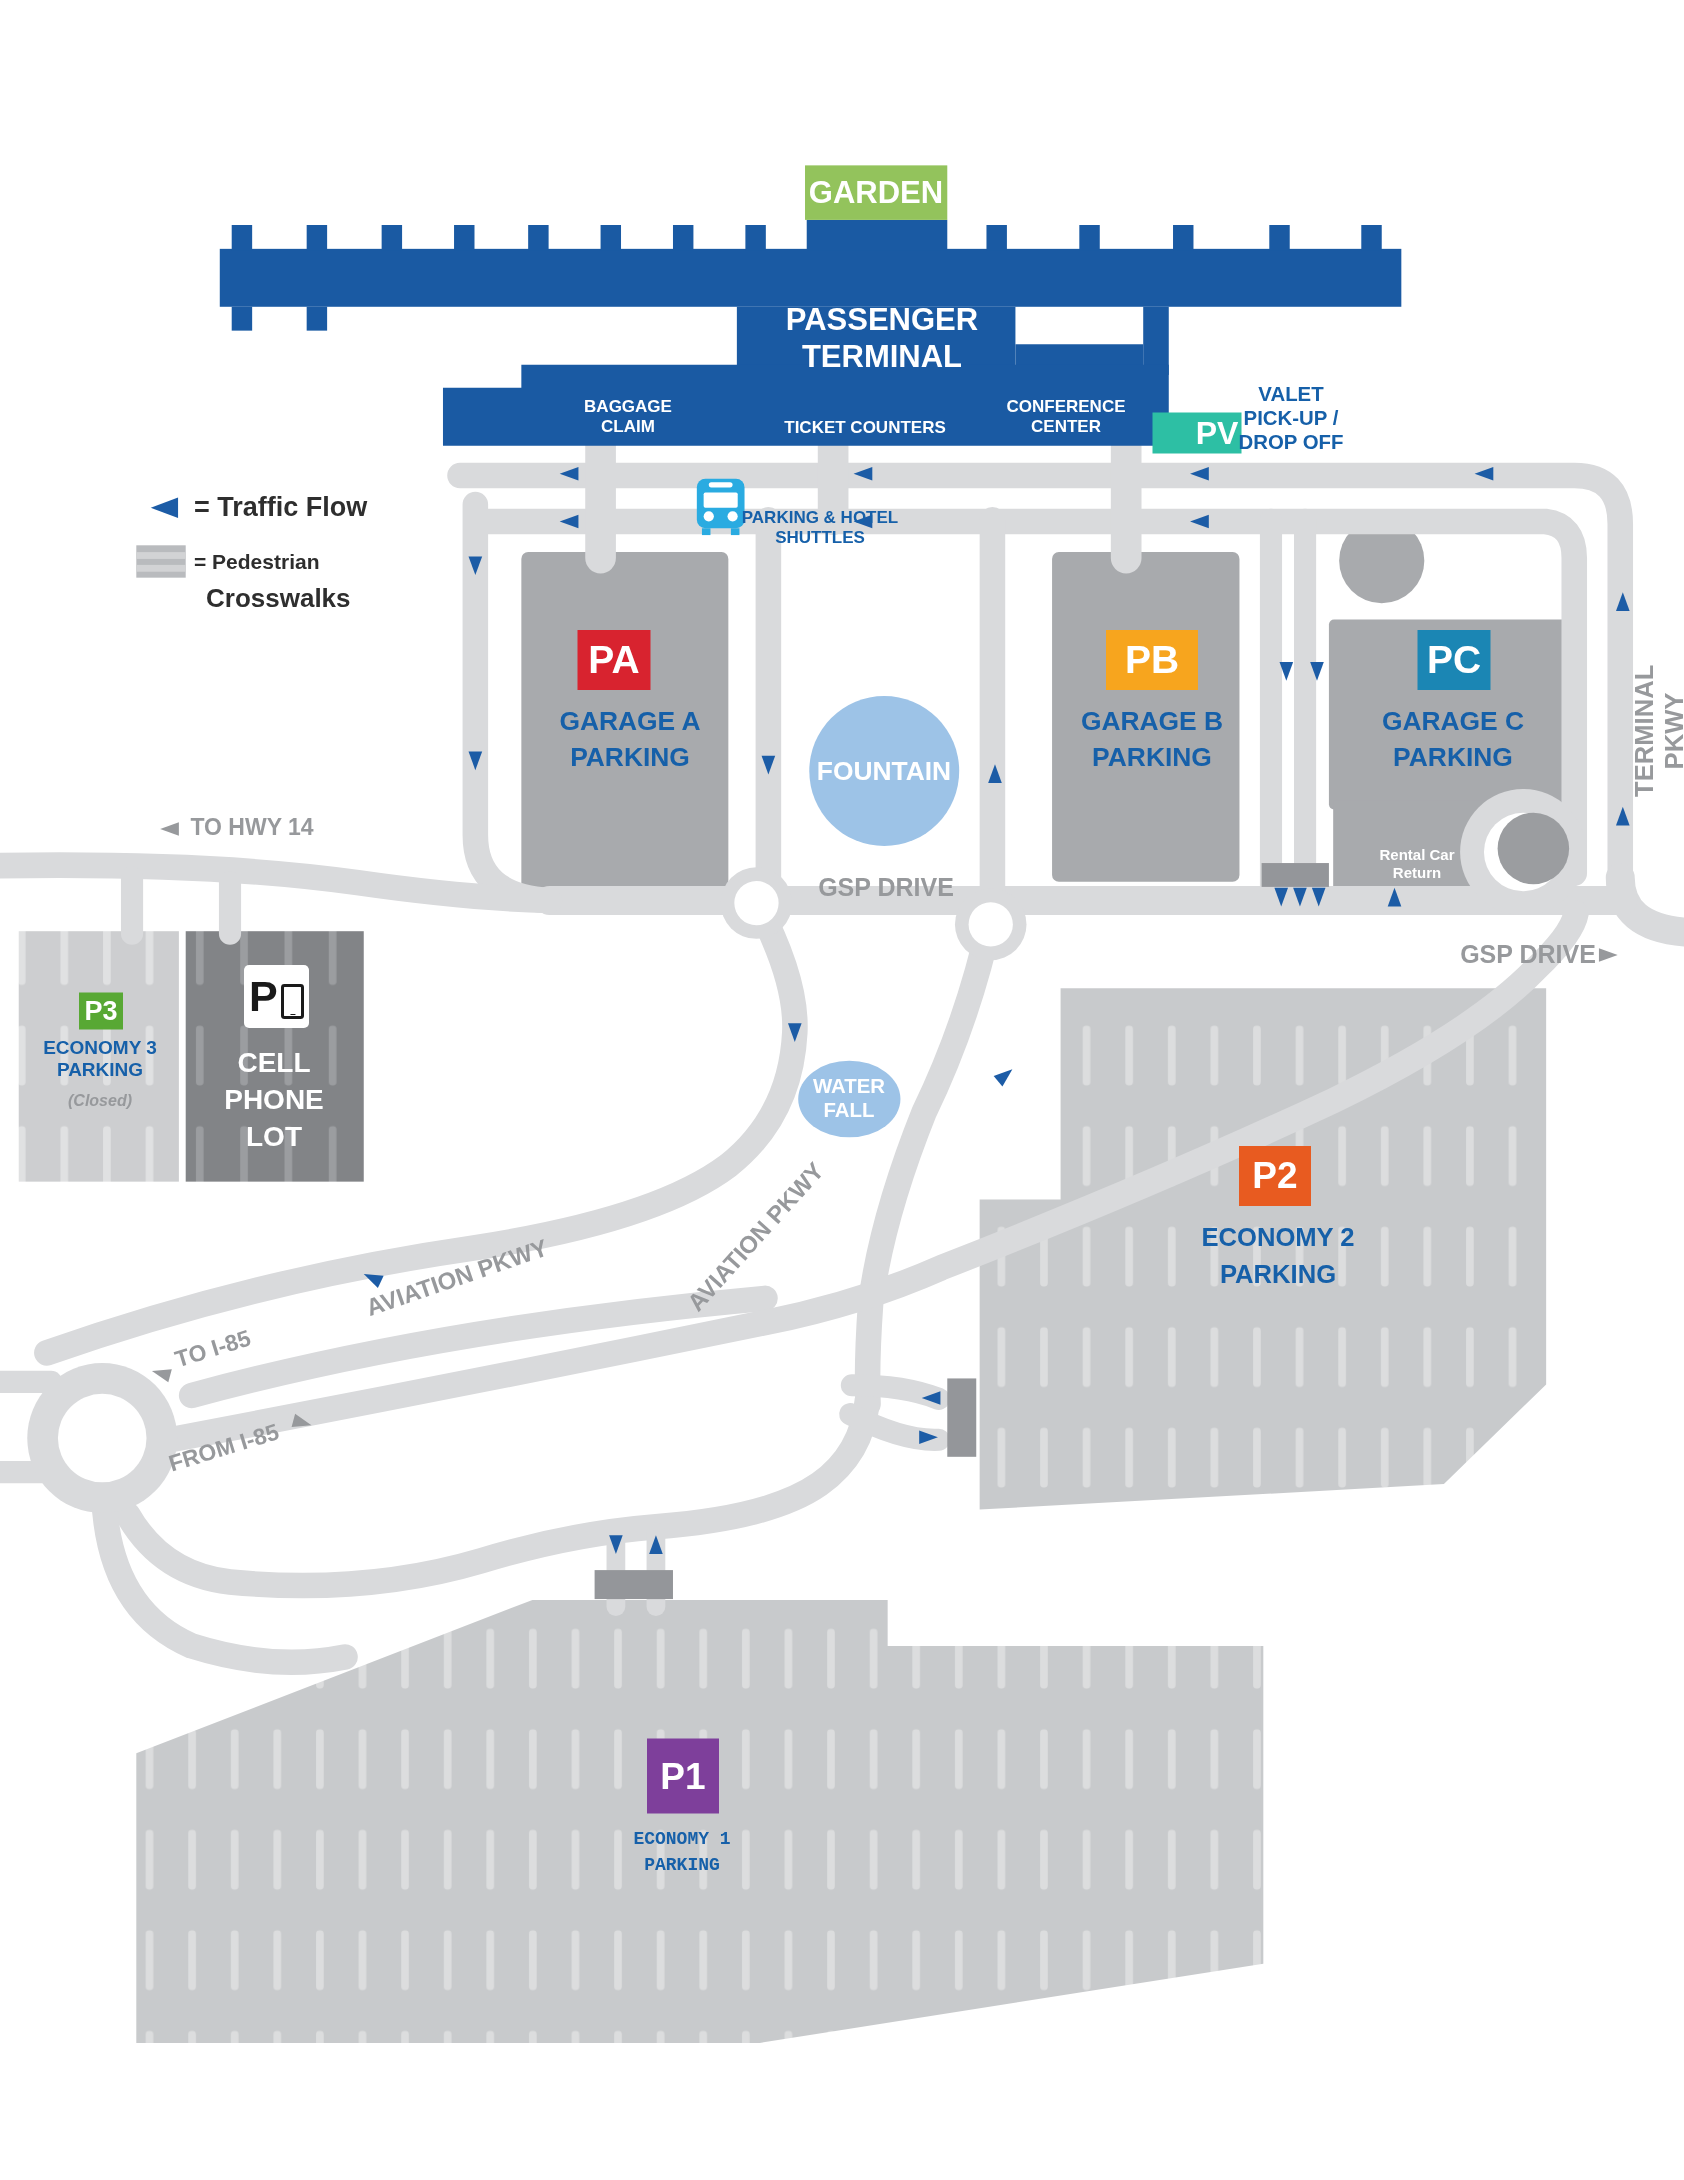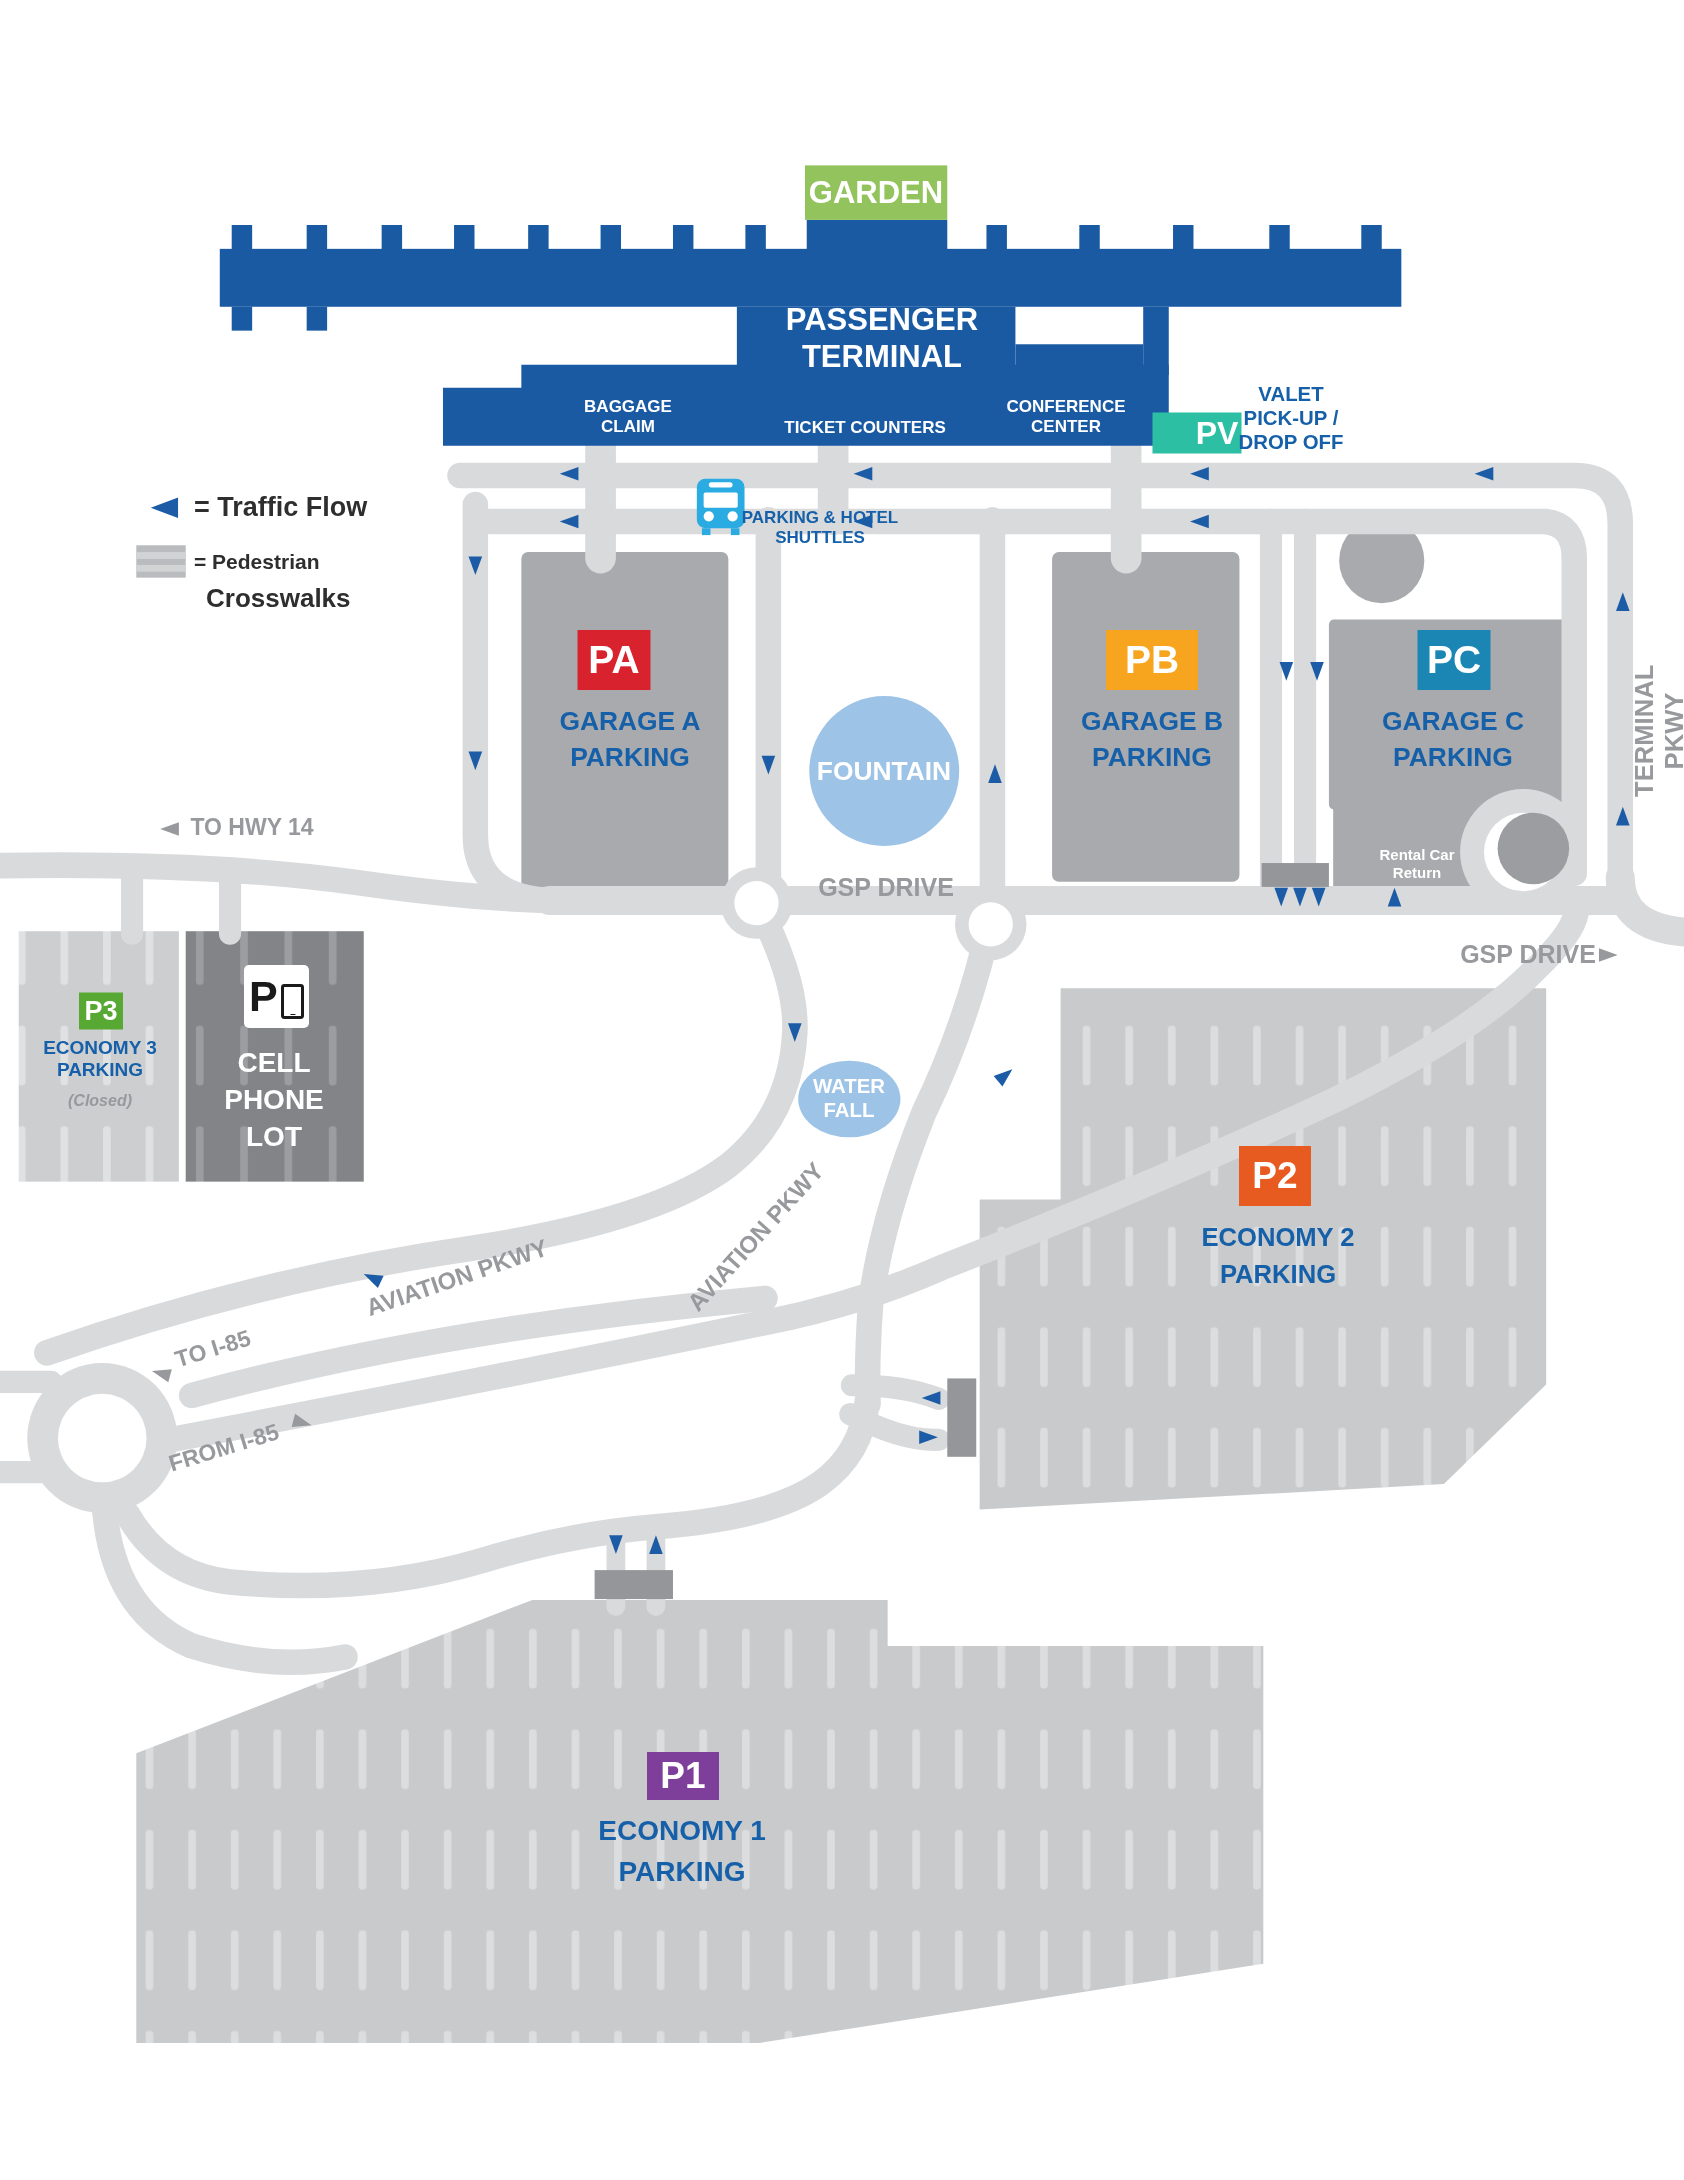--- a/index.html
+++ b/index.html
@@ -247,18 +247,18 @@
   <span class="phone"></span>
 </div>
 <div class="lbl white" style="left:274px;top:1100px;font-size:28px;line-height:1.32;">CELL
 PHONE
 LOT</div>
 
 <div class="badge" style="left:1275px;top:1176px;width:72px;height:60px;background:var(--p2-orange);font-size:37px;">P2</div>
 <div class="lbl blue" style="left:1278px;top:1256px;font-size:25.6px;line-height:1.45;">ECONOMY 2
 PARKING</div>
 
-<div class="badge" style="left:683px;top:1776px;width:72px;height:48px;background:var(--p1-purple);font-size:37px;">P1</div>
-<div class="lbl blue" style="left:682px;top:1852px;font-size:28px;line-height:1.45;">ECONOMY 1
+<div class="badge" style="left:683px;top:1776px;width:72px;height:75px;background:var(--p1-purple);font-size:37px;">P1</div>
+<div class="lbl blue" style="left:682px;top:1852px;font-size:18px;line-height:1.45;font-family:Liberation Mono, monospace;">ECONOMY 1
 PARKING</div>
 
 </div>
 
 
 </body></html>

